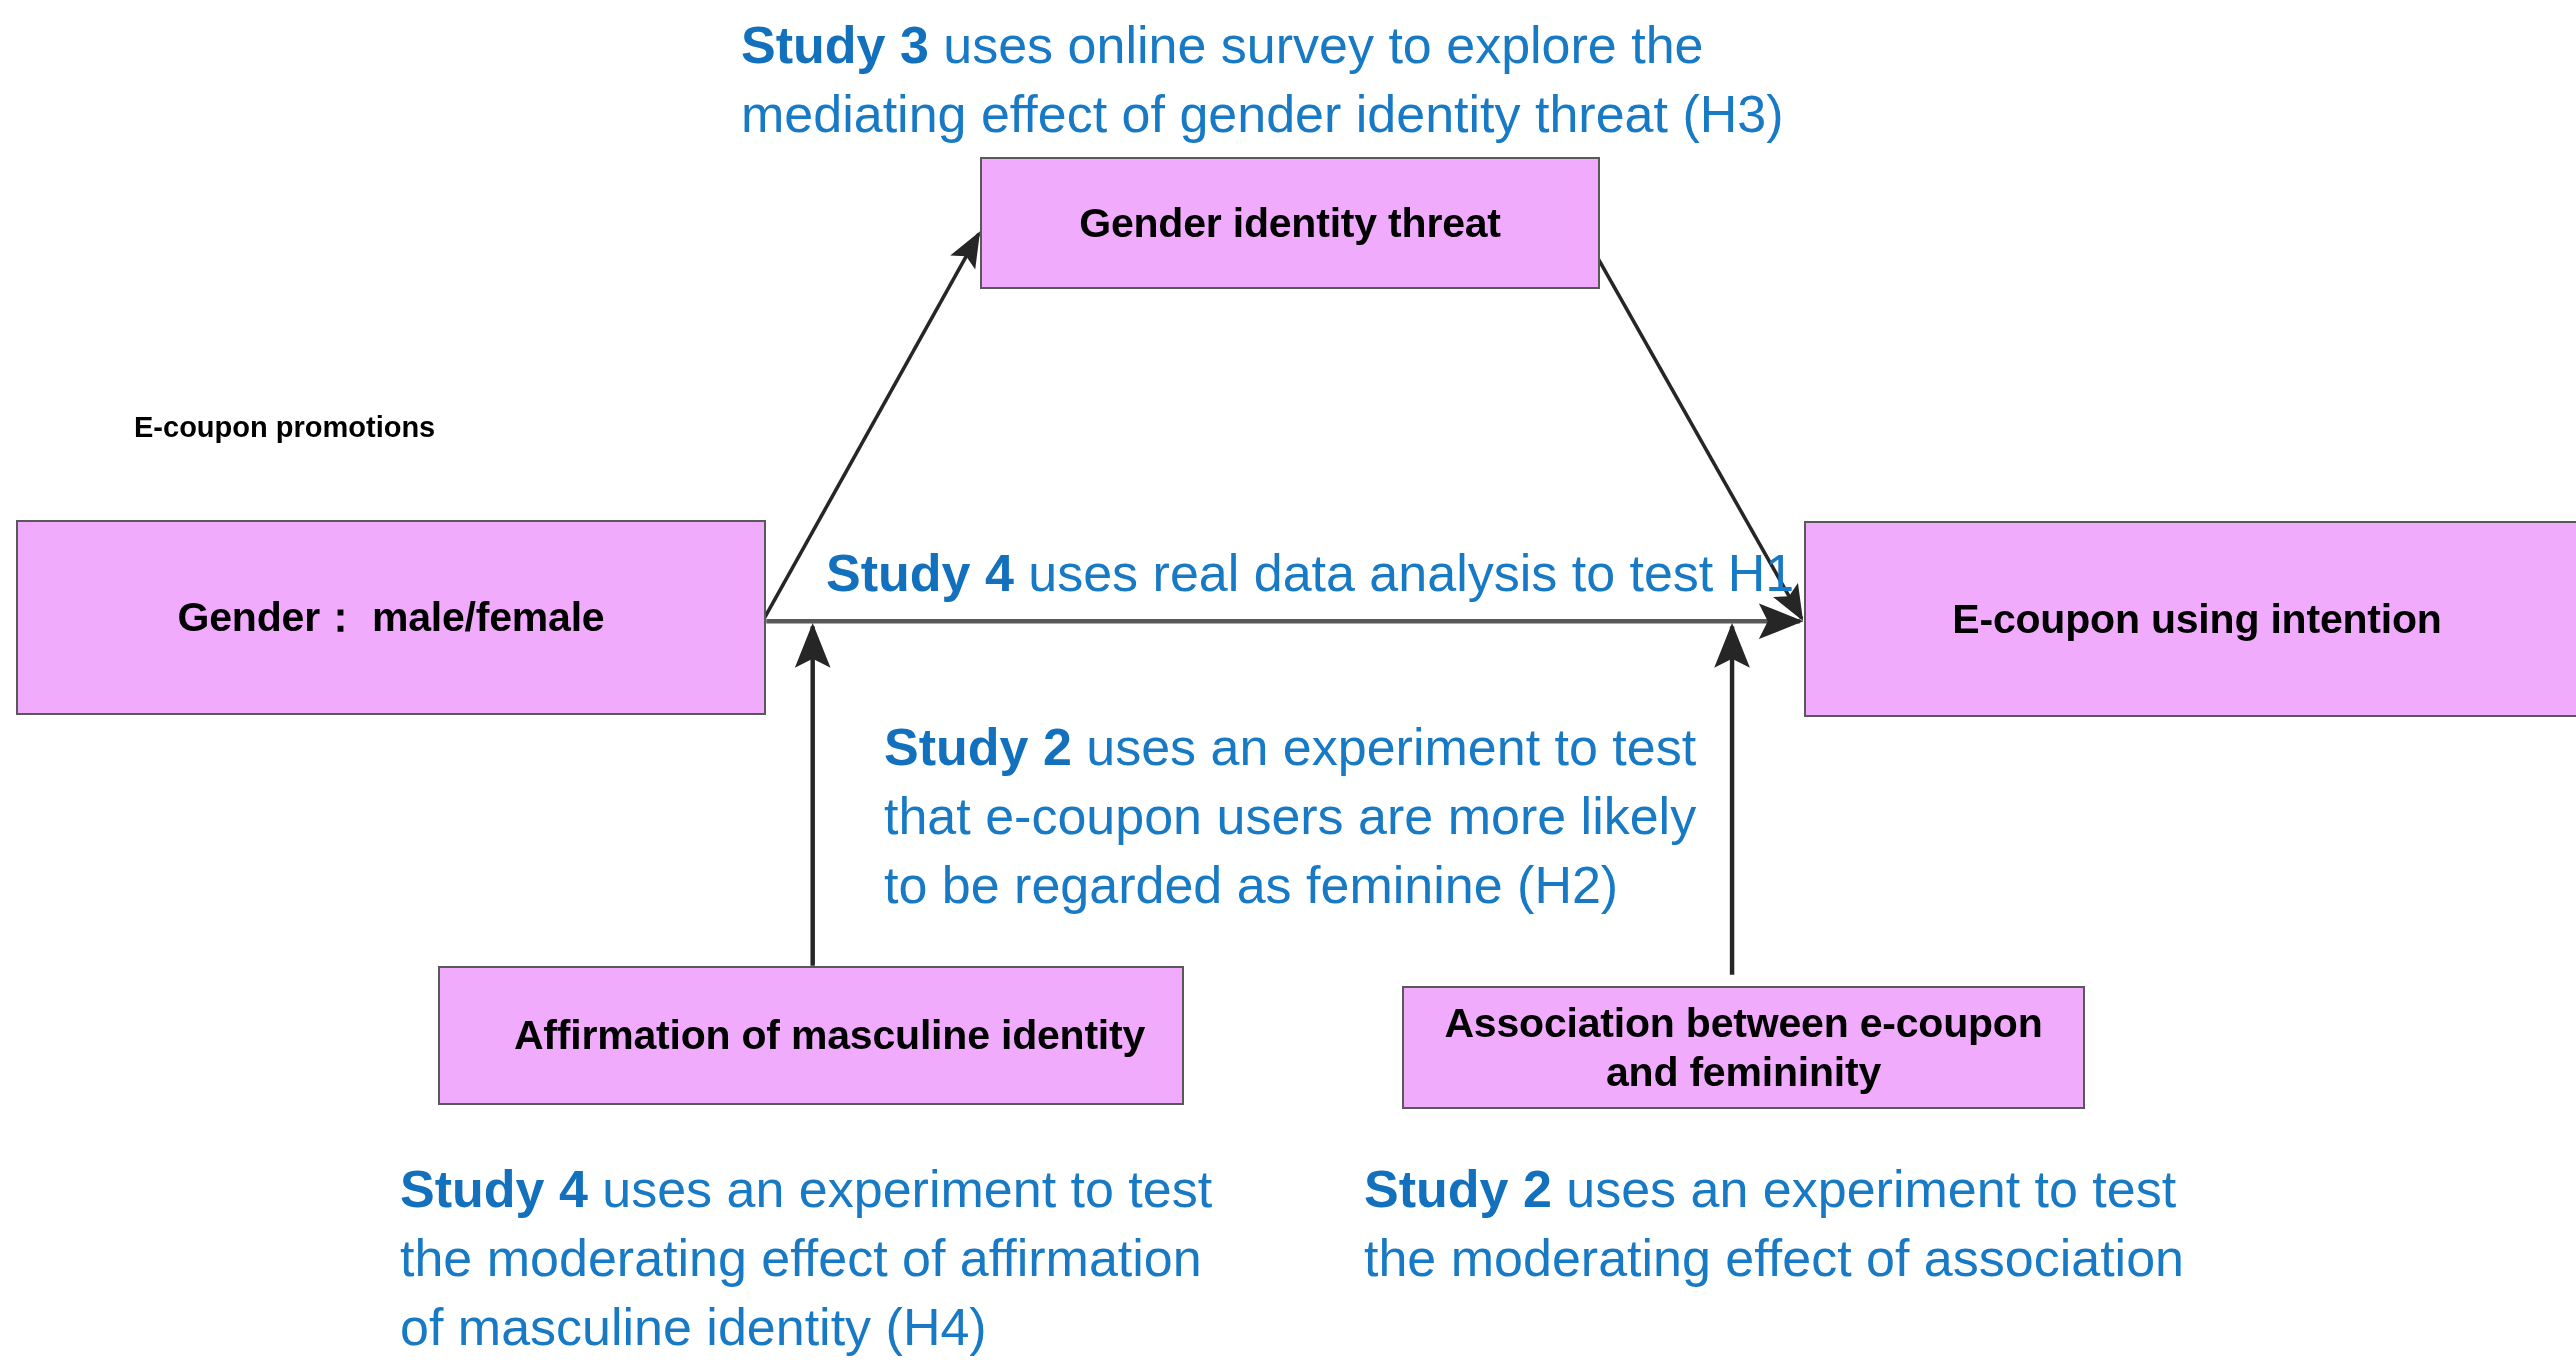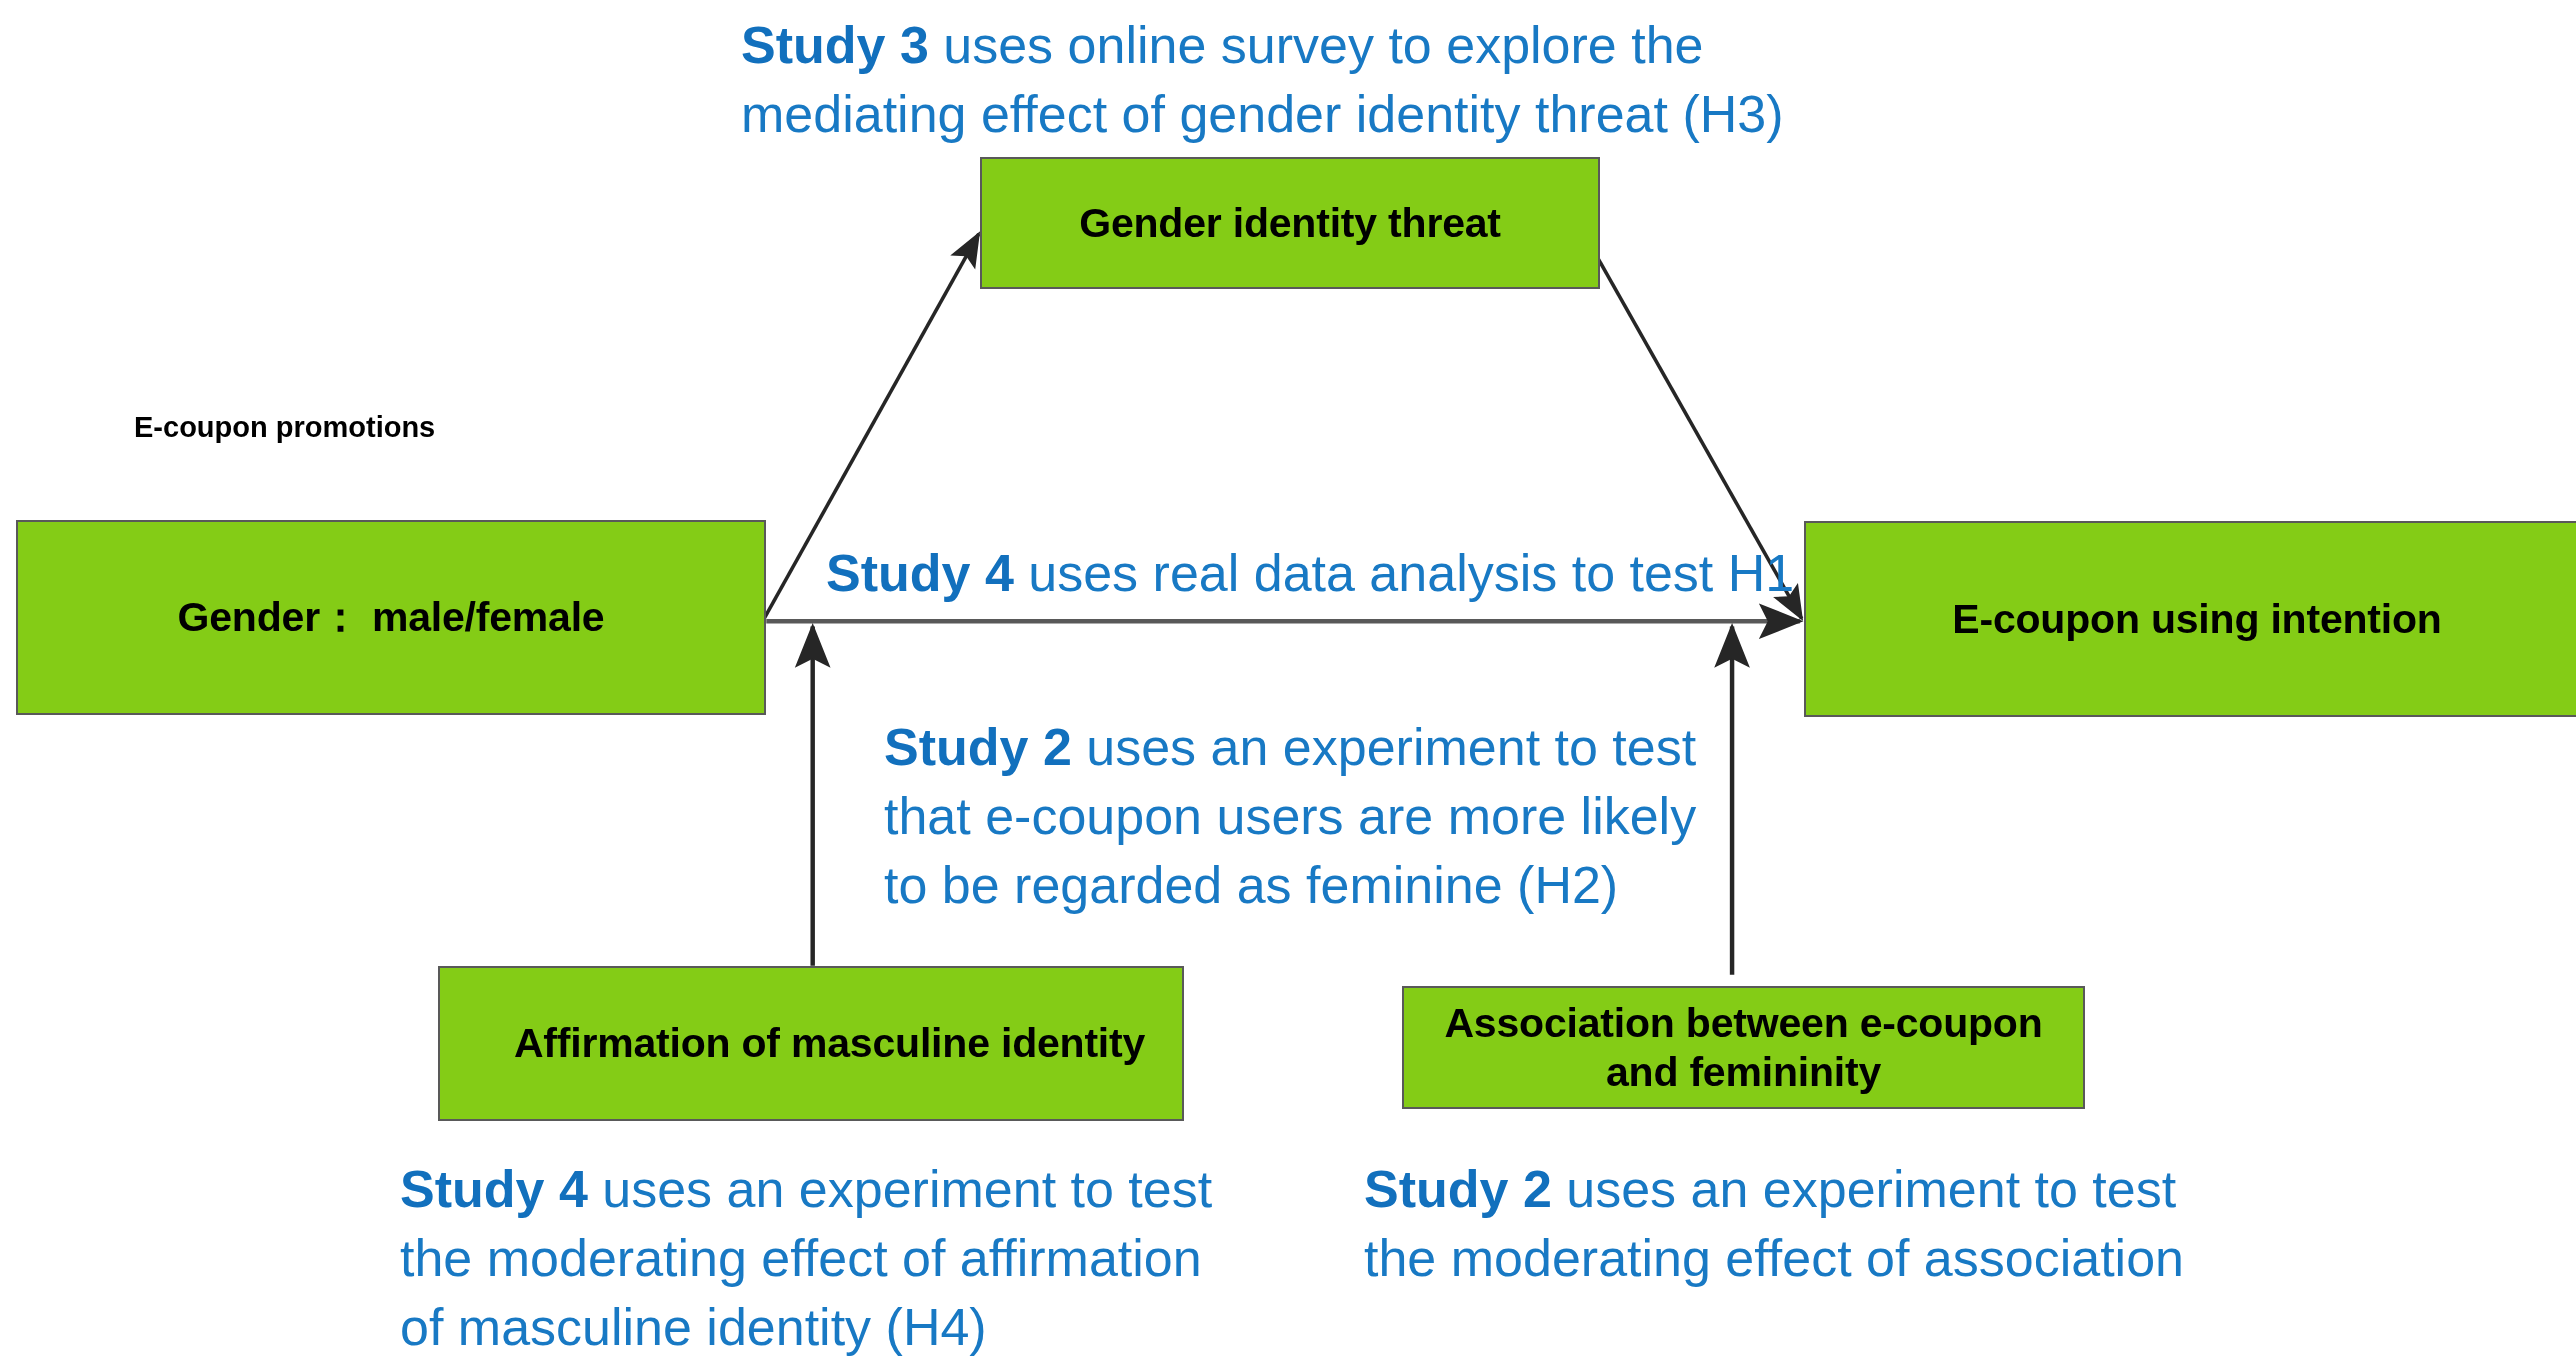--- a/index.html
+++ b/index.html
@@ -22,21 +22,21 @@
     left: 0;
     top: 0;
     width: 2576px;
     height: 1363px;
     pointer-events: none;
   }
   .node-box {
     position: absolute;
     box-sizing: border-box;
     border: 2.7px solid #595959;
-    background: #84cc16;
+    background: #f0abfc;
     display: flex;
     align-items: center;
     justify-content: center;
     text-align: center;
   }
   .node-label {
     font-weight: 700;
     color: #000000;
     font-size: 41px;
     line-height: 1.18;
@@ -96,21 +96,21 @@
   </div>
 
   <div class="node-box" style="left:980px; top:157px; width:620px; height:132px;">
     <span class="node-label">Gender identity threat</span>
   </div>
 
   <div class="node-box" style="left:1804px; top:521px; width:786px; height:196px;">
     <span class="node-label">E-coupon using intention</span>
   </div>
 
-  <div class="node-box" style="left:438px; top:966px; width:746px; height:155px;padding-left:37px;">
+  <div class="node-box" style="left:438px; top:966px; width:746px; height:139px;padding-left:37px;">
     <span class="node-label" style="max-width:679px;">Affirmation of masculine identity</span>
   </div>
 
   <div class="node-box" style="left:1402px; top:986px; width:683px; height:123px;">
     <span class="node-label" style="max-width:625px;">Association between e-coupon and femininity</span>
   </div>
 
   <div class="study-note nowrap" style="left:741px; top:10.7px;">
     <div>
       <b>Study 3</b><span> uses online survey to explore the</span>

